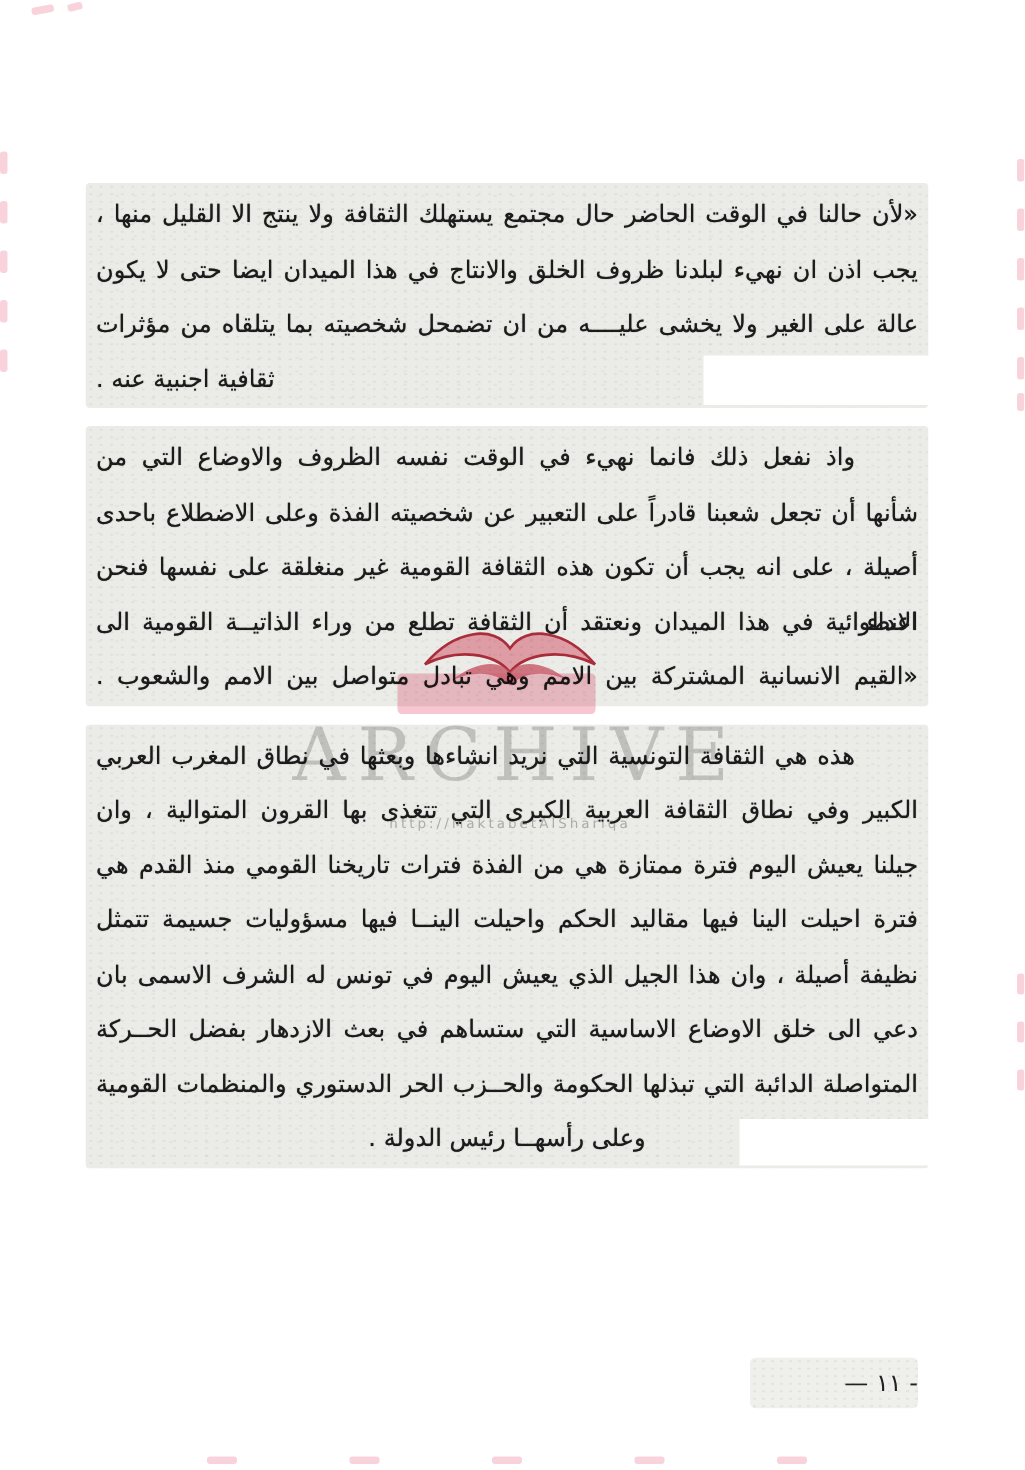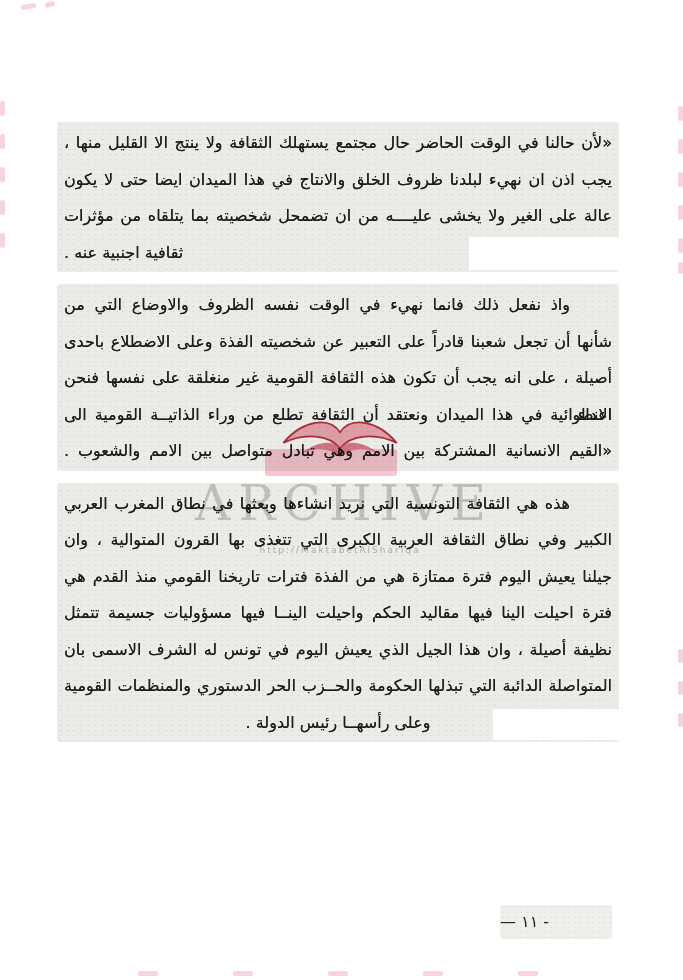--- a/index.html
+++ b/index.html
@@ -74,21 +74,21 @@
   }
   .wm-sub{
     font-size:9px;letter-spacing:2px;
     color:#b0b0b0;opacity:.85;
     margin-top:14px;
   }
   
   .page-number{
     position:absolute;left:500px;top:905px;
     width:112px;height:34px;line-height:34px;
-    text-align:left;
+    text-align:right;
     font-size:16px;letter-spacing:2px;
     color:#222222;
     border-radius:4px;
     background-color:#efefec;
     background-image:radial-gradient(rgba(0,0,0,0.05) 1px, transparent 1.1px);
     background-size:6px 5px;
   }
   
   .pm{
     position:absolute;display:block;
@@ -161,20 +161,21 @@
         <div class="line">أصيلة ، على انه يجب أن تكون هذه الثقافة القومية غير منغلقة على نفسها فنحن اعداء</div>
         <div class="line">الانطوائية في هذا الميدان ونعتقد أن الثقافة تطلع من وراء الذاتيــة القومية الى</div>
         <div class="line last-justify">«القيم الانسانية المشتركة بين الامم وهي تبادل متواصل بين الامم والشعوب .</div>
       </div>
     <div class="para para-2">
         <div class="line indent">هذه هي الثقافة التونسية التي نريد انشاءها وبعثها في نطاق المغرب العربي</div>
         <div class="line">الكبير وفي نطاق الثقافة العربية الكبرى التي تتغذى بها القرون المتوالية ، وان</div>
         <div class="line">جيلنا يعيش اليوم فترة ممتازة هي من الفذة فترات تاريخنا القومي منذ القدم هي</div>
         <div class="line">فترة احيلت الينا فيها مقاليد الحكم واحيلت الينــا فيها مسؤوليات جسيمة تتمثل</div>
         <div class="line">نظيفة أصيلة ، وان هذا الجيل الذي يعيش اليوم في تونس له الشرف الاسمى بان</div>
+        <div class="line">دعي الى خلق الاوضاع الاساسية التي ستساهم في بعث الازدهار بفضل الحــركة</div>
         <div class="line">المتواصلة الدائبة التي تبذلها الحكومة والحــزب الحر الدستوري والمنظمات القومية</div>
         <div class="line last-center">وعلى رأسهــا رئيس الدولة .</div>
       </div>
   </div>
 
   
   <div class="watermark">
     <span class="wm-highlight"></span>
     <svg class="wm-book" width="140" height="62" viewBox="0 0 140 70">
       <path d="M6 36 C28 10 58 6 70 24 C82 6 112 10 134 36 C110 24 82 27 70 42 C58 27 30 24 6 36 Z" fill="#ef9aa8" fill-opacity="0.85" stroke="#b8313f" stroke-width="2"></path>

